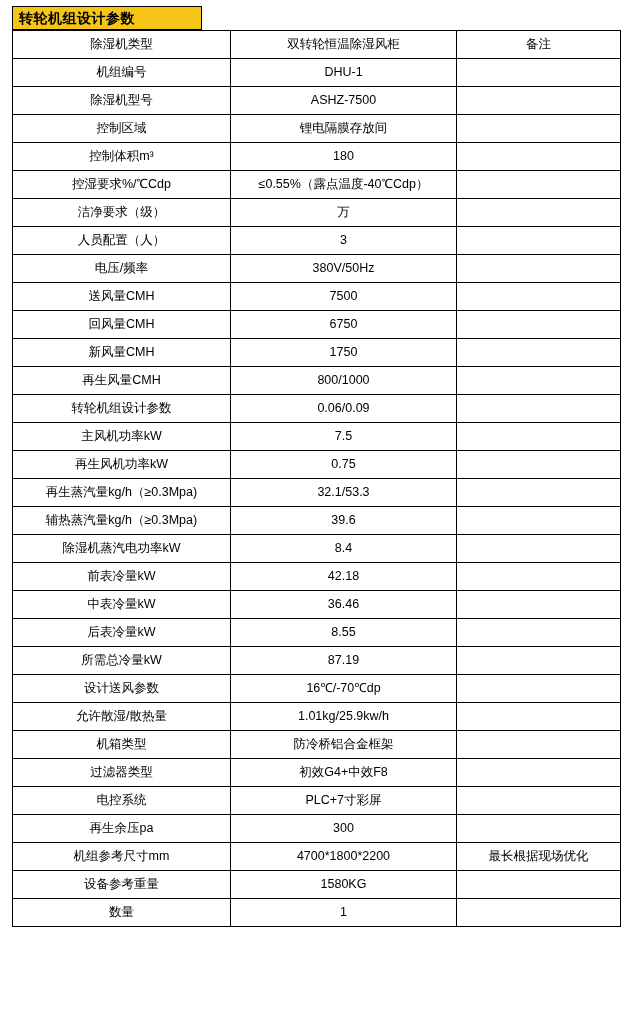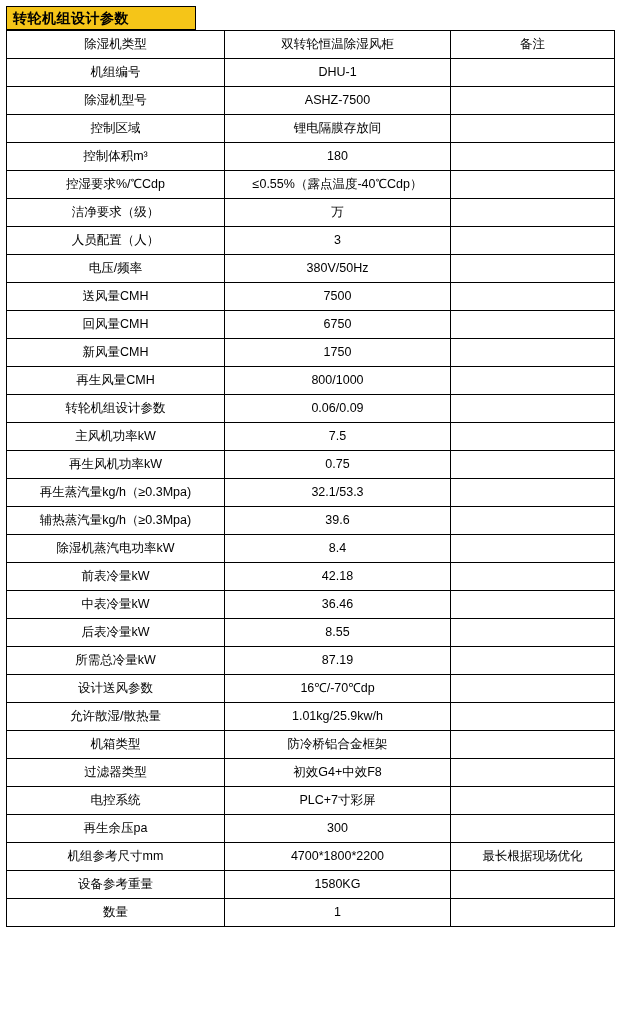--- a/index.html
+++ b/index.html
@@ -10,21 +10,21 @@
   body {
     width: 628px;
     height: 1033px;
     font-family: "Liberation Sans", sans-serif;
     color: #000000;
     overflow: hidden;
   }
   .page {
     width: 520px;
     box-sizing: border-box;
-    padding: 6px 10px 0 6px;
+    padding: 6px 10px 0 12px;
   }
   .title-bar {
     display: flex;
     align-items: center;
     height: 24px;
     background: #f5c518;
     border: 1px solid #000000;
     box-sizing: border-box;
     padding-left: 6px;
     width: 190px;

